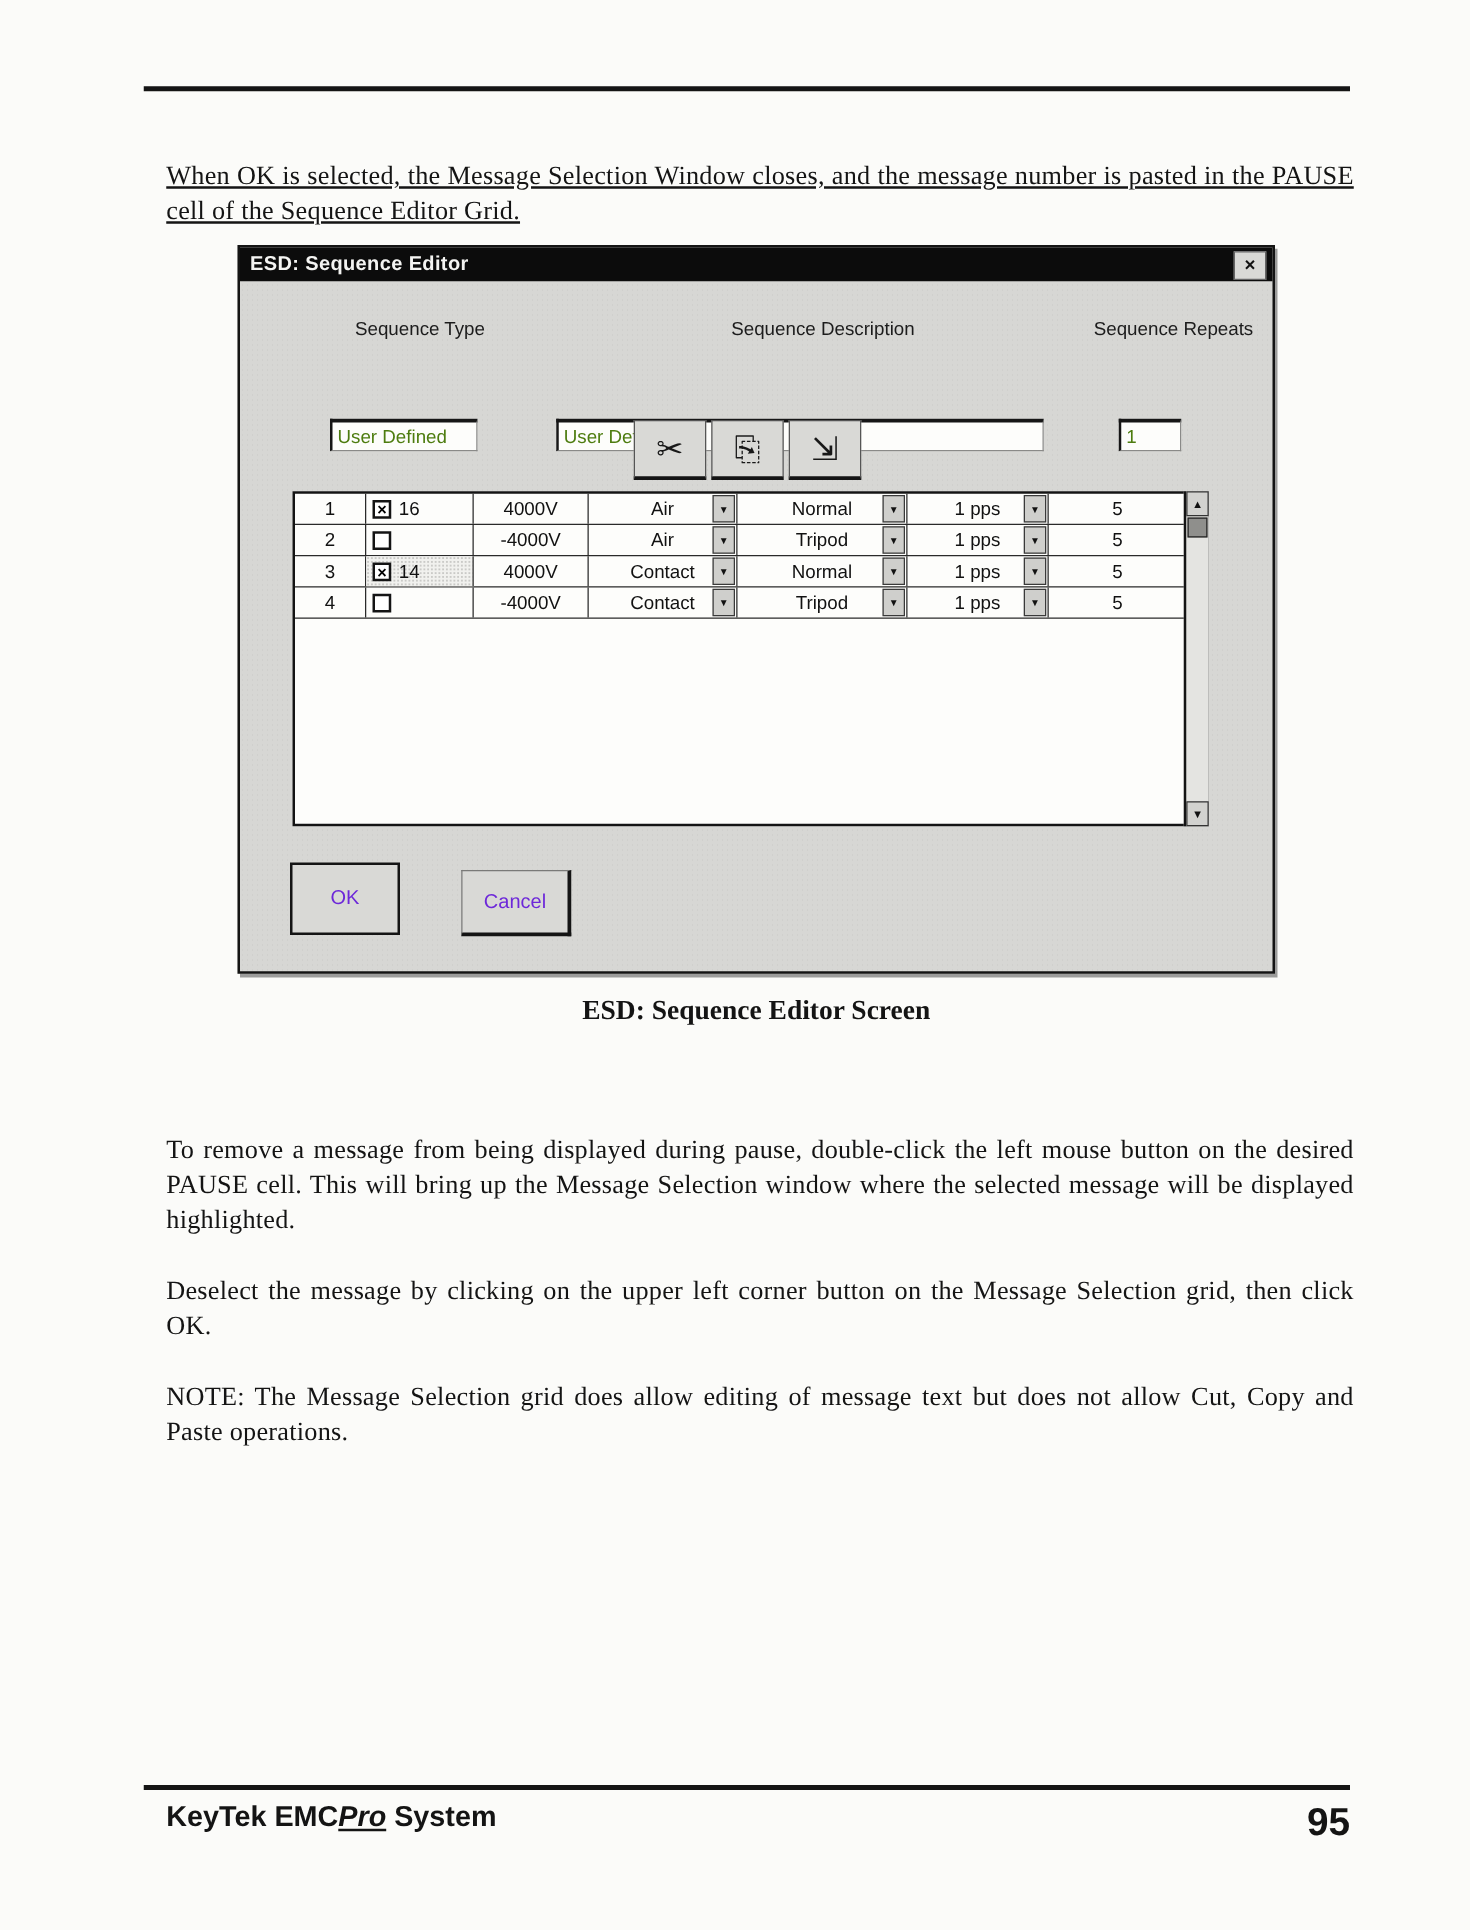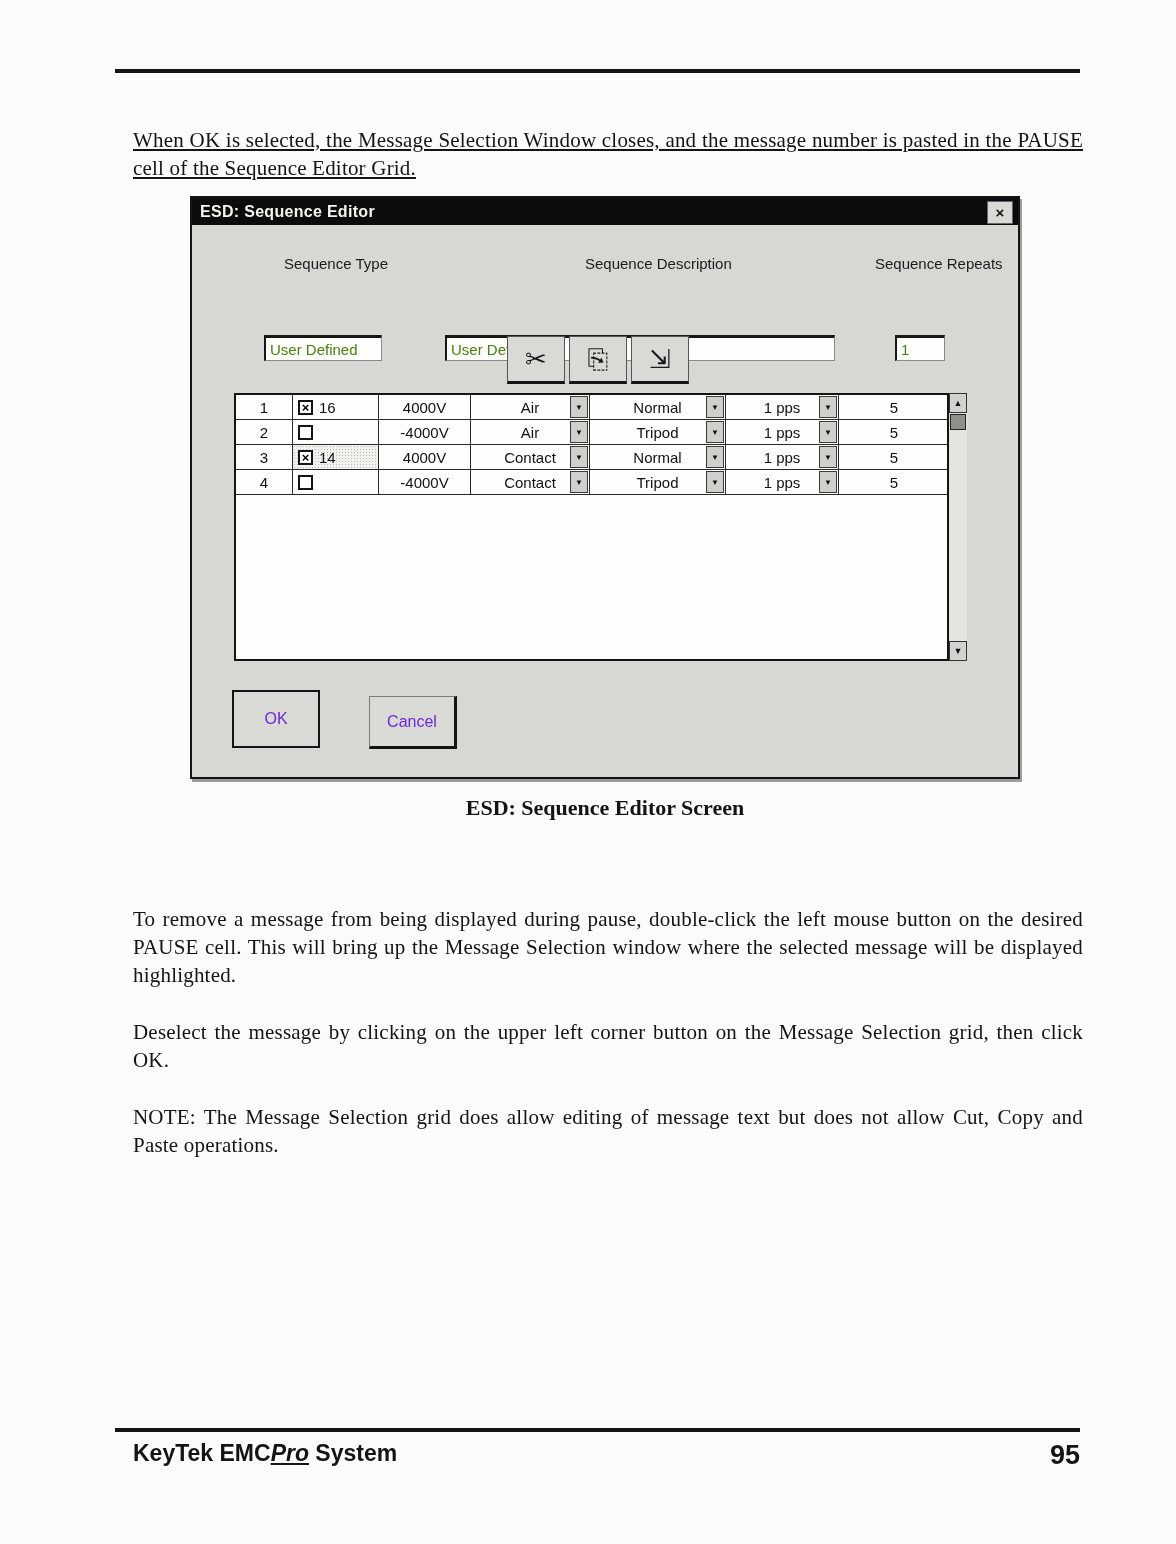--- a/index.html
+++ b/index.html
@@ -27,21 +27,21 @@
     position:absolute;top:795px;left:190px;width:830px;
     text-align:center;font-weight:bold;font-size:22px;
   }
   .footer-left{
     position:absolute;left:133px;top:1440px;
     font-family:"Liberation Sans",sans-serif;font-weight:bold;font-size:23px;
   }
   .footer-left .it{font-style:italic;text-decoration:underline;}
   .footer-page{
     position:absolute;right:96px;top:1440px;
-    font-family:"Liberation Sans",sans-serif;font-weight:bold;font-size:27px;
+    font-family:"Liberation Sans",sans-serif;font-weight:bold;font-size:31px;
   }
   
   .dialog{
     position:absolute;left:190px;top:196px;width:830px;height:583px;
     background:#d7d7d4 radial-gradient(#c9c9c6 .5px,transparent .6px);
     background-size:4px 4px;
     border:2px solid #141414;
     box-shadow:2px 3px 0 rgba(40,40,40,.45);
     font-family:"Liberation Sans",sans-serif;
     box-sizing:border-box;

